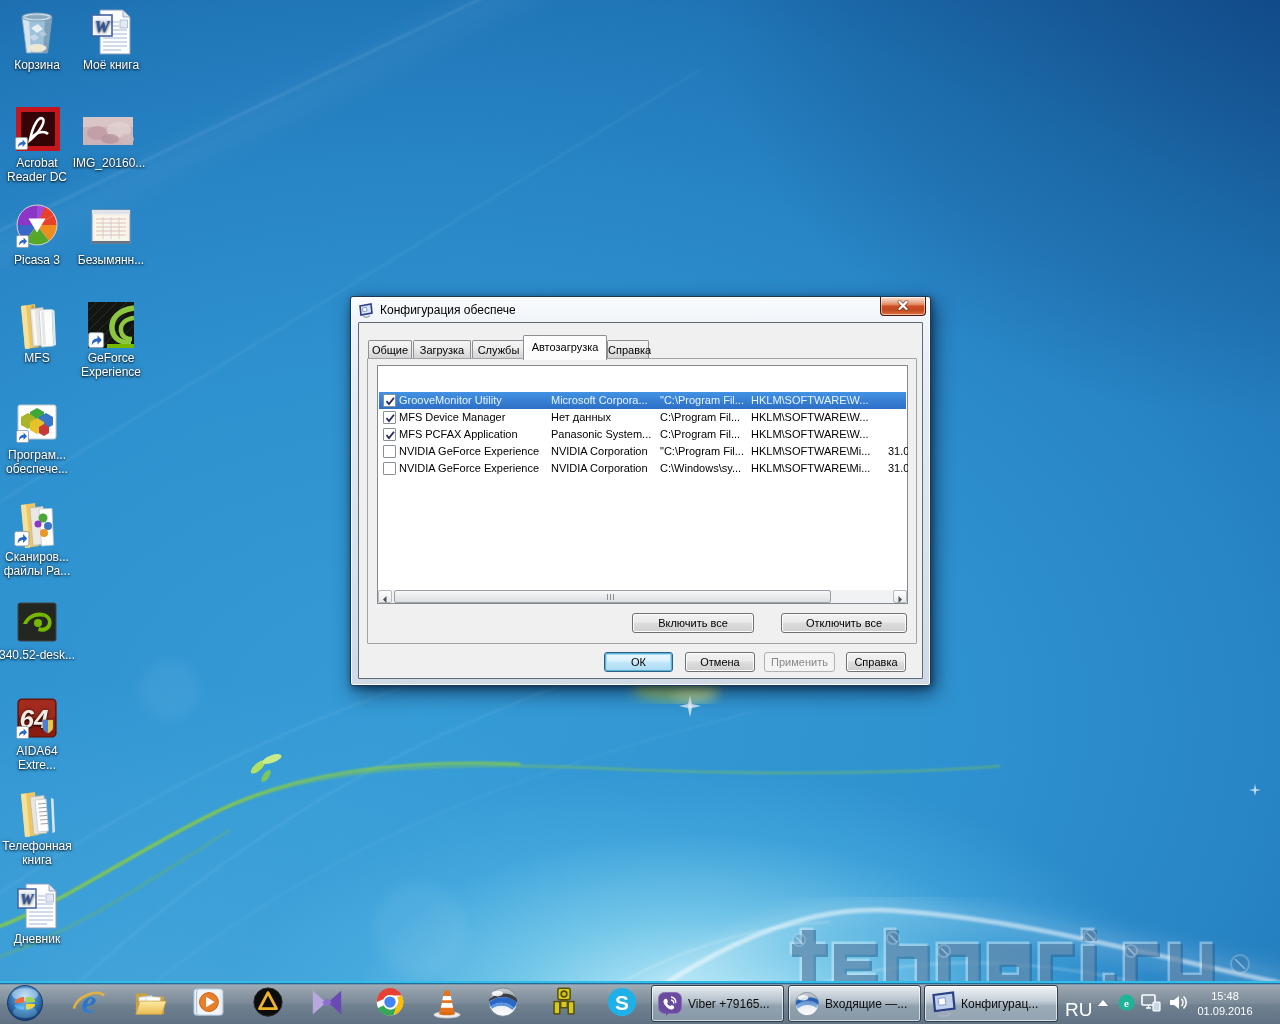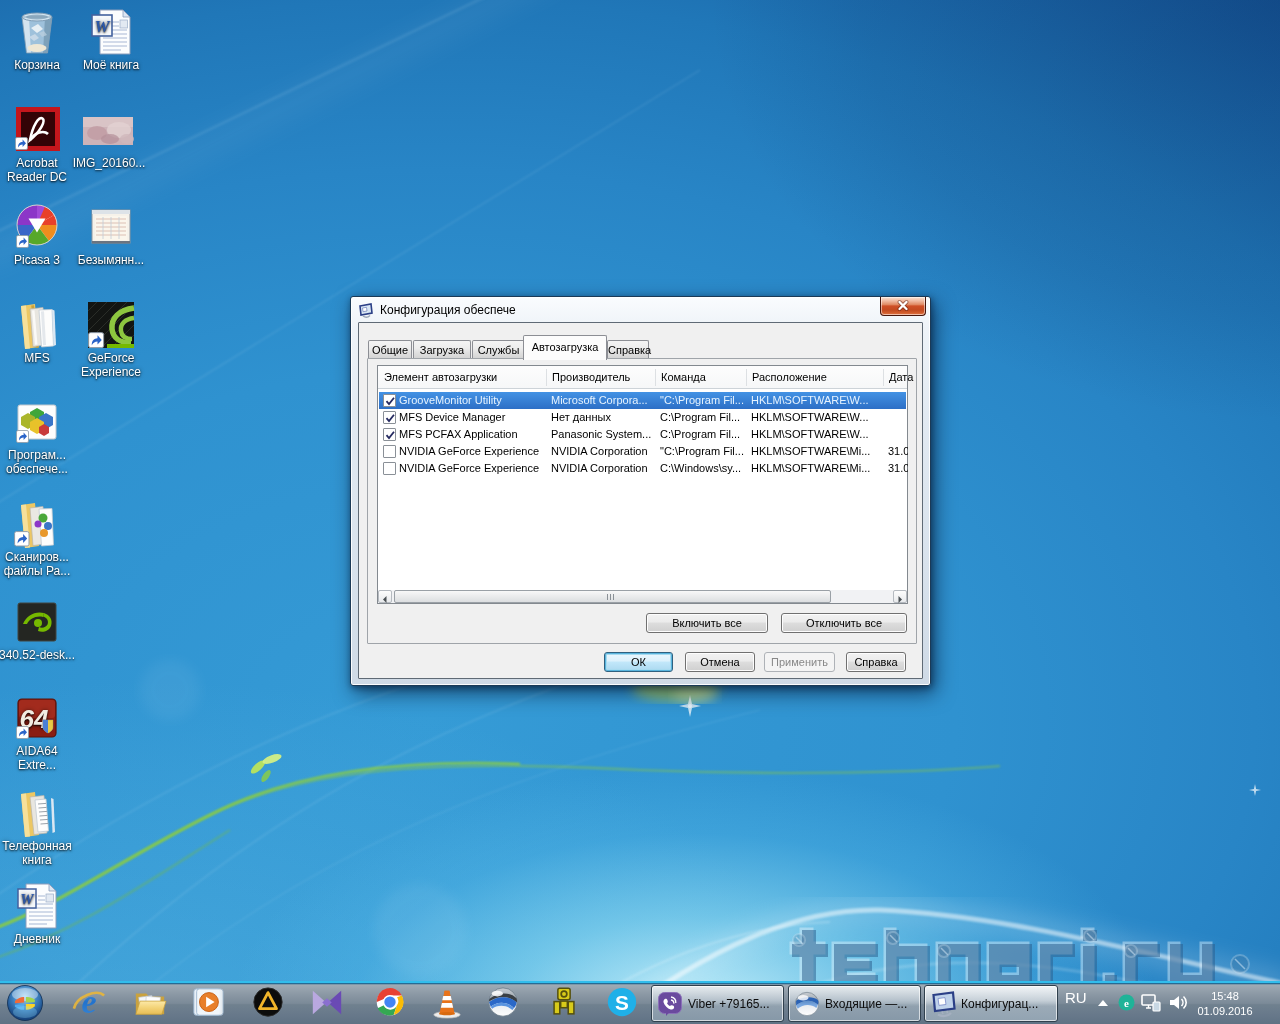--- a/index.html
+++ b/index.html
@@ -390,31 +390,20 @@
           <path d="M18.5,5 L25.5,12 M25.5,5 L18.5,12" stroke="#fff" stroke-width="2.3" stroke-linecap="round"></path>
         </svg></div>
  <div id="client">
   <div class="tab" style="left:9px;width:44px">Общие</div>
   <div class="tab" style="left:54px;width:58px">Загрузка</div>
   <div class="tab" style="left:113px;width:53px">Службы</div>
   <div class="tab act" style="left:164px;width:84px">Автозагрузка</div>
   <div class="tab" style="left:248px;width:42px">Справка</div>
   <div id="page"></div>
   <div id="lv">
-   <div id="lvh">
-    <div class="c" style="left:6px">Элемент автозагрузки</div>
-    <div class="c" style="left:174px">Производитель</div>
-    <div class="c" style="left:283px">Команда</div>
-    <div class="c" style="left:374px">Расположение</div>
-    <div class="c" style="left:511px">Дата</div>
-    <div class="sep" style="left:168px"></div>
-    <div class="sep" style="left:277px"></div>
-    <div class="sep" style="left:368px"></div>
-    <div class="sep" style="left:505px"></div>
-   </div>
    <div class="row sel" style="top:26px">
     <span class="cb"><svg width="13" height="13" viewBox="0 0 13 13">
                 <path d="M2.5,6.2 L5,9 L10,2.8" stroke="#252a60" stroke-width="1.8" fill="none"></path>
               </svg></span>
     <div class="cell" style="left:20px;width:146px;color:#e6f3ff">GrooveMonitor Utility</div>
     <div class="cell" style="left:172px;width:104px;color:#e6f3ff">Microsoft Corpora...</div>
     <div class="cell" style="left:281px;width:86px;color:#e6f3ff">"C:\Program Fil...</div>
     <div class="cell" style="left:372px;width:132px;color:#e6f3ff">HKLM\SOFTWARE\W...</div>
    </div>
    <div class="row" style="top:43px">
@@ -460,21 +449,21 @@
      <svg width="12" height="11" viewBox="0 0 12 11">
                 <path d="M4.5,2 L8,5.5 L4.5,9 Z" fill="#4a5054"></path>
               </svg></div>
     <div style="position:absolute;left:16px;top:0;width:437px;height:13px;background:linear-gradient(#f8f8f8,#dcdee0);border:1px solid #9aa0a6;border-radius:2px">
      <div style="position:absolute;left:212px;top:3px;width:1px;height:6px;background:#8a9096"></div>
      <div style="position:absolute;left:215px;top:3px;width:1px;height:6px;background:#8a9096"></div>
      <div style="position:absolute;left:218px;top:3px;width:1px;height:6px;background:#8a9096"></div>
     </div>
    </div>
   </div>
-  <div class="b7" style="left:287px;top:290px;width:122px">Включить все</div>
+  <div class="b7" style="left:273px;top:290px;width:122px">Включить все</div>
   <div class="b7" style="left:422px;top:290px;width:126px">Отключить все</div>
   <div class="b7 def" style="left:245px;top:329px;width:69px">ОК</div>
   <div class="b7" style="left:326px;top:329px;width:70px">Отмена</div>
   <div class="b7 dis" style="left:405px;top:329px;width:71px">Применить</div>
   <div class="b7" style="left:487px;top:329px;width:60px">Справка</div>
  </div>
 </div>
 
 <div id="tb"></div>
 <div id="taskicons">
@@ -598,21 +587,21 @@
  <svg style="position:absolute;left:5px;top:4px" width="28" height="28" viewBox="0 0 28 28">
   <polygon points="3.5,5 23,2.5 24.5,18.5 5,21" fill="#bfd2ea" stroke="#2b3f86" stroke-width="2.2"></polygon>
   <polygon points="8,8.5 15,7.6 16,14.5 9,15.4" fill="#fdfdfd" stroke="#8a9bd0" stroke-width="1"></polygon>
   <path d="M8,24.5 C12,27 18,26.5 21,23" stroke="#a5b0c0" stroke-width="2.2" fill="none"></path>
   <path d="M12,21.5 L13,24 M17,20.8 L17.5,23.4" stroke="#a5b0c0" stroke-width="1.6"></path>
  </svg>
  <span>Конфигурац...</span>
 </div>
 </div>
 <div id="tray">
- <div style="position:absolute;left:10px;top:8px;font-size:15px">RU</div>
+ <div style="position:absolute;left:10px;top:18px;font-size:19px">RU</div>
  <svg style="position:absolute;left:42px;top:18px" width="12" height="8" viewBox="0 0 12 8">
         <path d="M6,1 L11,7 L1,7 Z" fill="#fff"></path>
       </svg>
  <svg style="position:absolute;left:63px;top:13px" width="17" height="17" viewBox="0 0 17 17">
   <circle cx="8.5" cy="8.5" r="8" fill="#1fb398"></circle>
   <text x="8.5" y="12.5" font-size="11" font-weight="bold" font-family="Liberation Serif" fill="#fff" text-anchor="middle">e</text>
  </svg>
  <svg style="position:absolute;left:86px;top:13px" width="20" height="18" viewBox="0 0 20 18">
   <rect x="1" y="1" width="13" height="10" rx="1" fill="none" stroke="#fff" stroke-width="1.6"></rect>
   <path d="M5,14 L10,14 M7.5,11 L7.5,14" stroke="#fff" stroke-width="1.4"></path>

